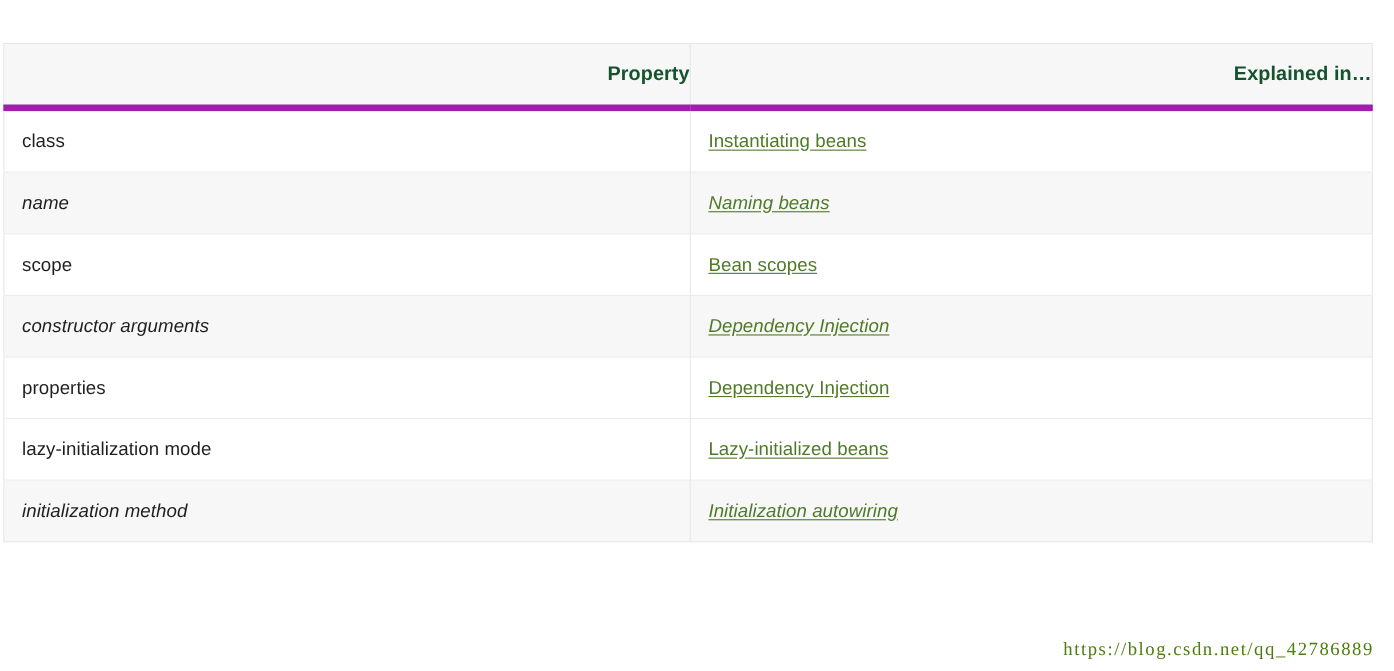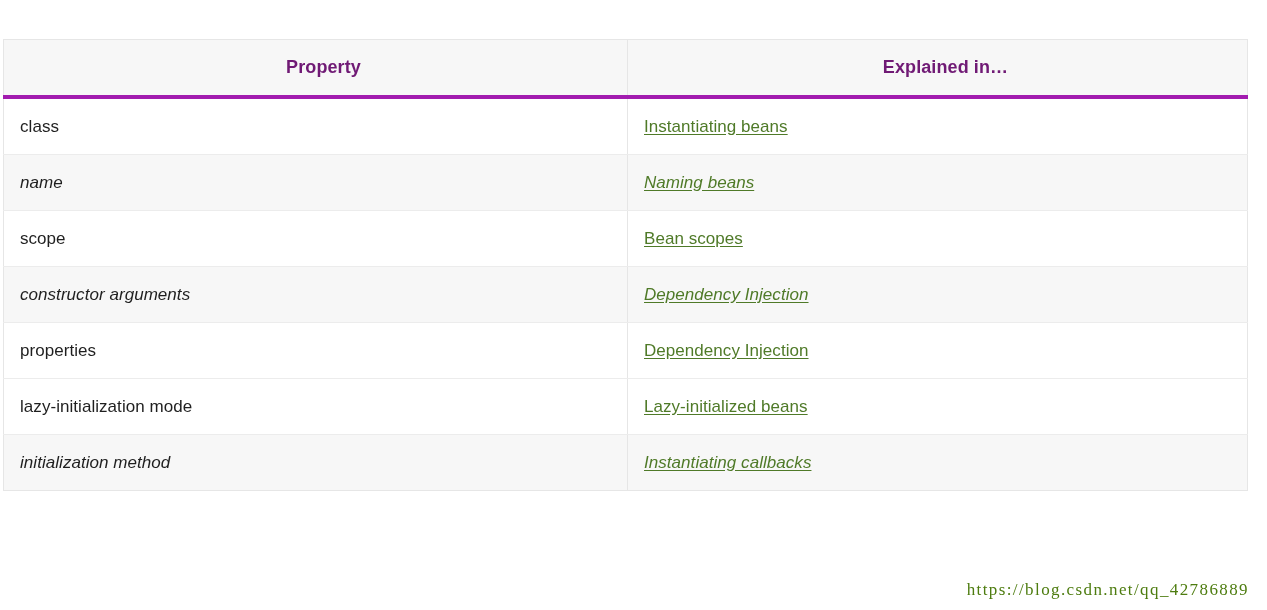--- a/index.html
+++ b/index.html
@@ -50,25 +50,25 @@
     border: 1px solid #e6e6e6;
     background: #ffffff;
   }
 
   table.bean-table col.col-property { width: 624px; }
   table.bean-table col.col-explained { width: 620px; }
 
   table.bean-table thead th {
     background: #f7f7f7;
     border-right: 1px solid #e6e6e6;
-    border-bottom: 4px solid #a21caf;
-    text-align: center;
+    border-bottom: 6px solid #a21caf;
+    text-align: right;
     font-size: 18px;
     font-weight: 600;
-    color: #701a75;
+    color: #14532d;
     padding: 15px 0 15px 16px;
     height: 25px;
     vertical-align: middle;
     letter-spacing: 0.1px;
   }
   table.bean-table thead th:last-child {
     border-right: none;
   }
 
   table.bean-table tbody td {
@@ -174,21 +174,21 @@
         <tr>
           <td>lazy-initialization mode</td>
           <td>
             <a class="doc-link" href="#">Lazy-initialized beans</a>
           </td>
         </tr>
 
         <tr class="stripe">
           <td>initialization method</td>
           <td>
-            <a class="doc-link" href="#">Instantiating callbacks</a>
+            <a class="doc-link" href="#">Initialization autowiring</a>
           </td>
         </tr>
 
 
       </tbody>
     </table>
   </div>
 
   <div class="watermark">https://blog.csdn.net/qq_42786889</div>
 

